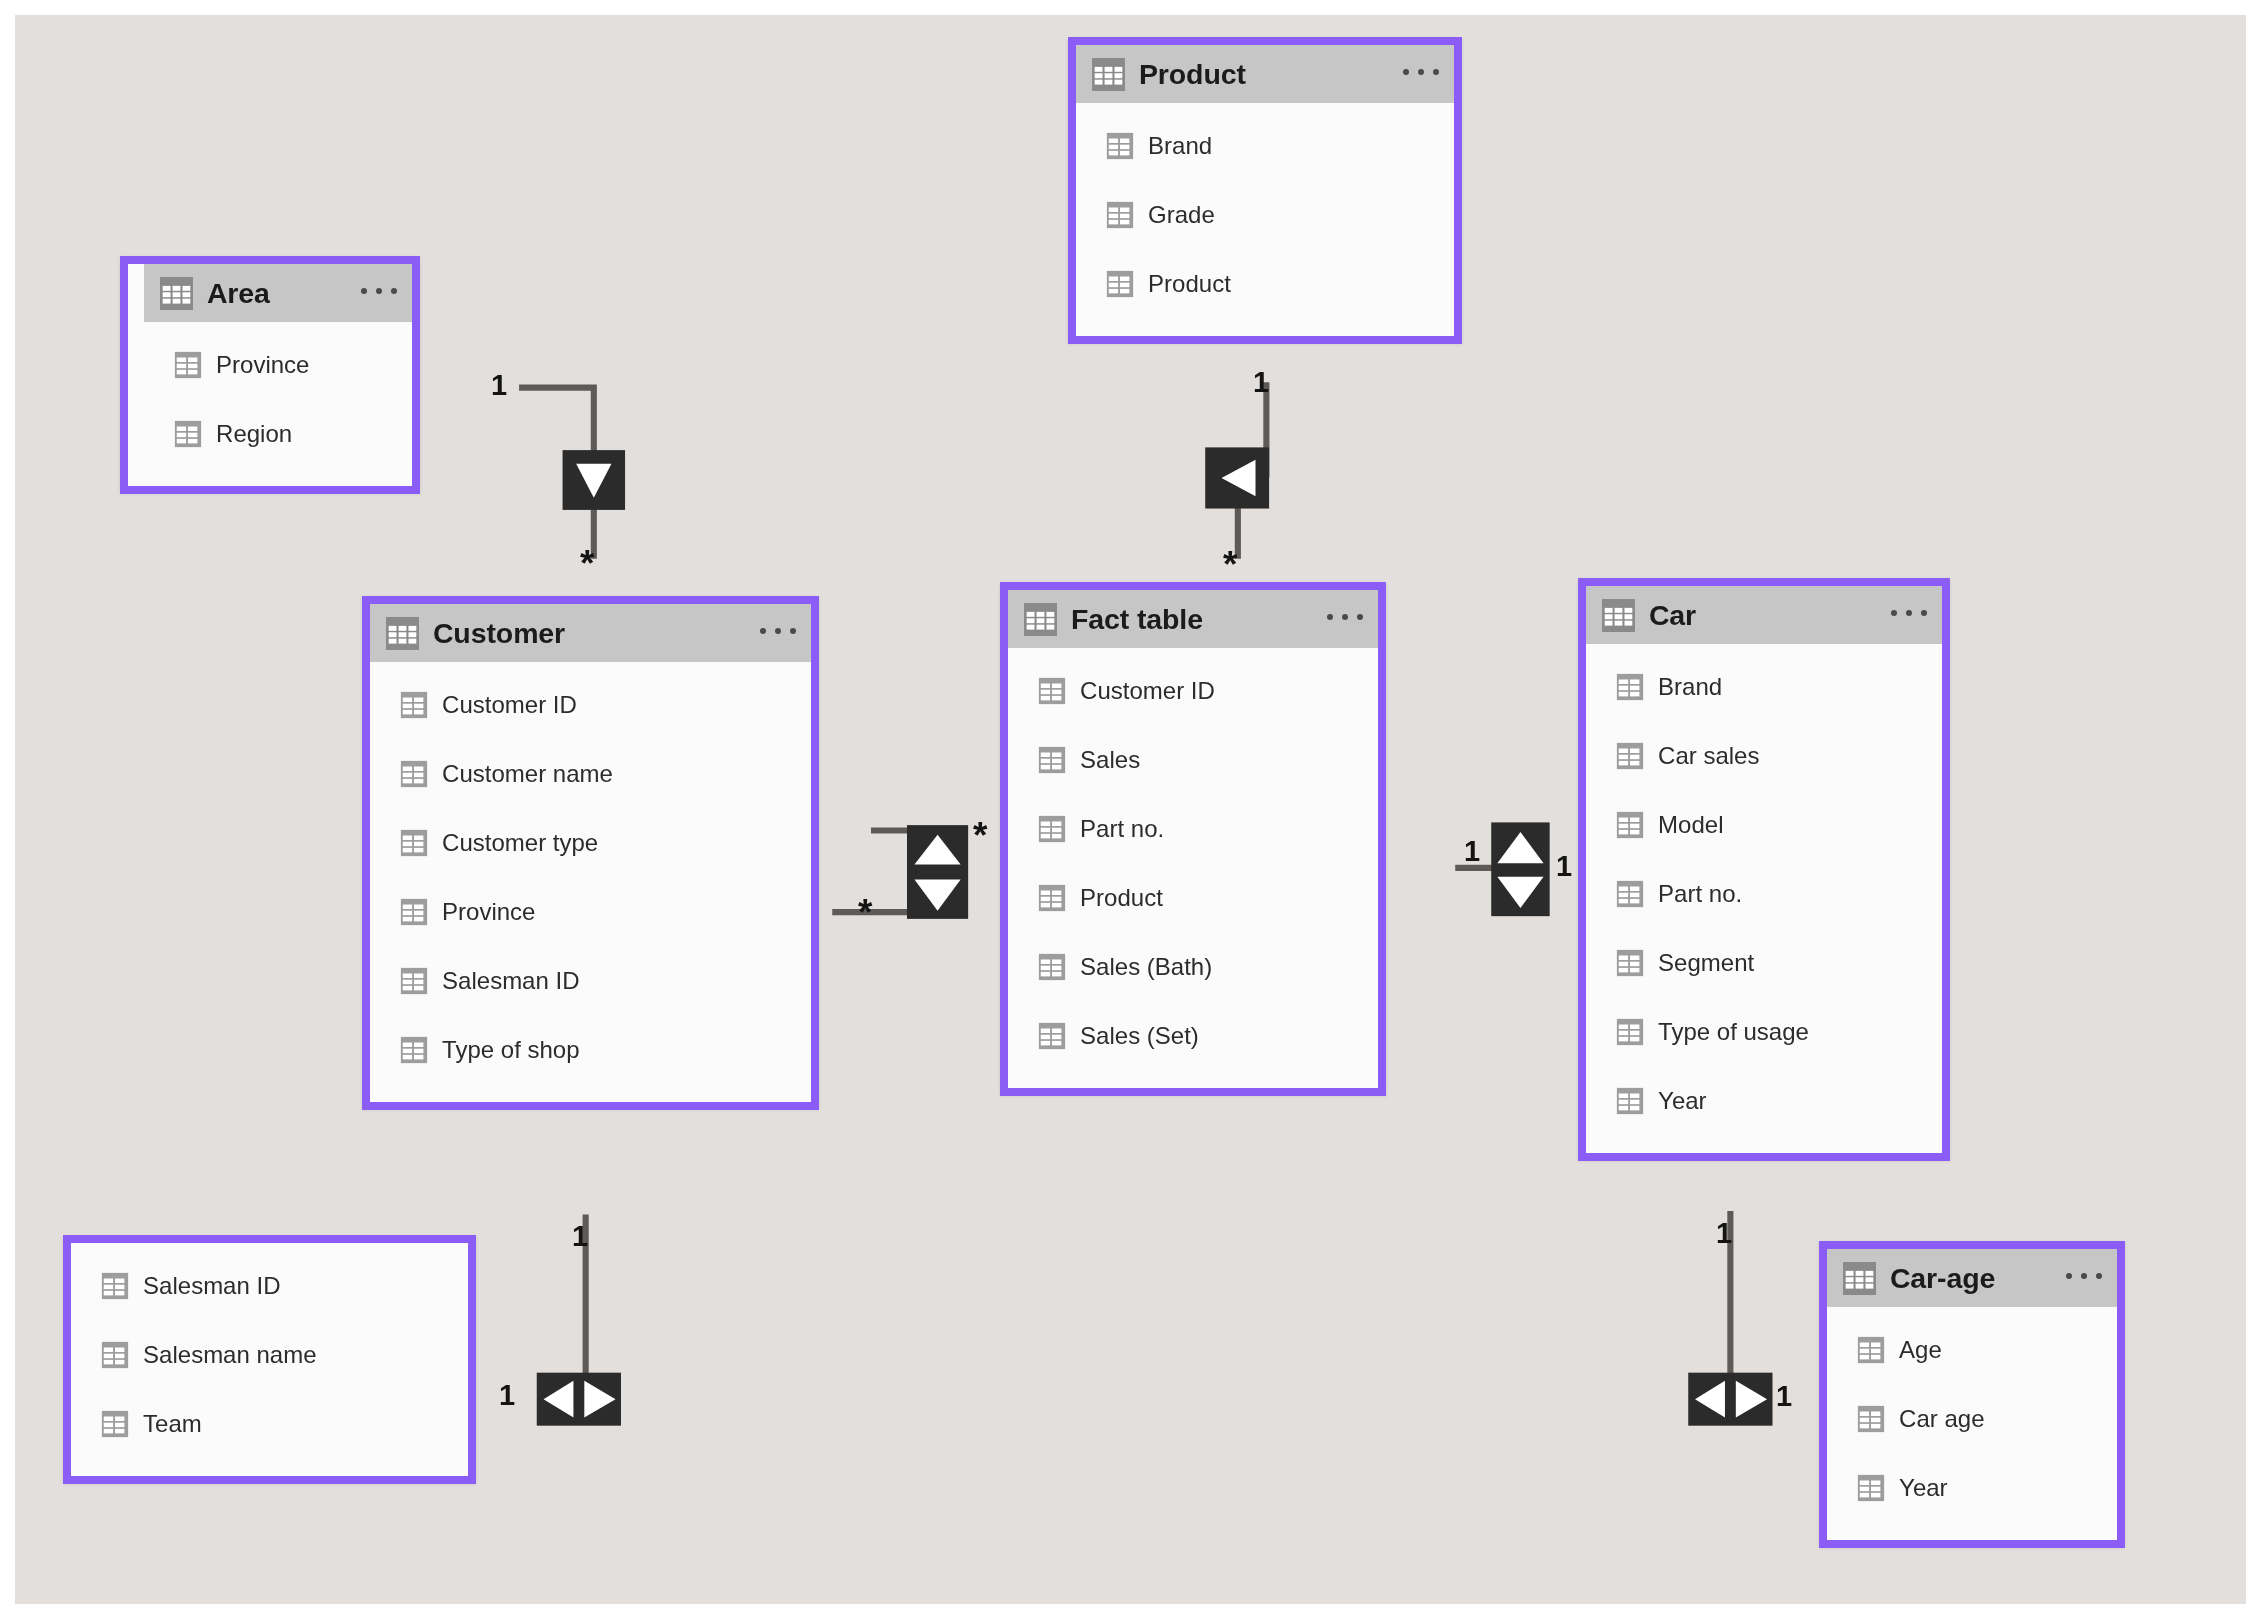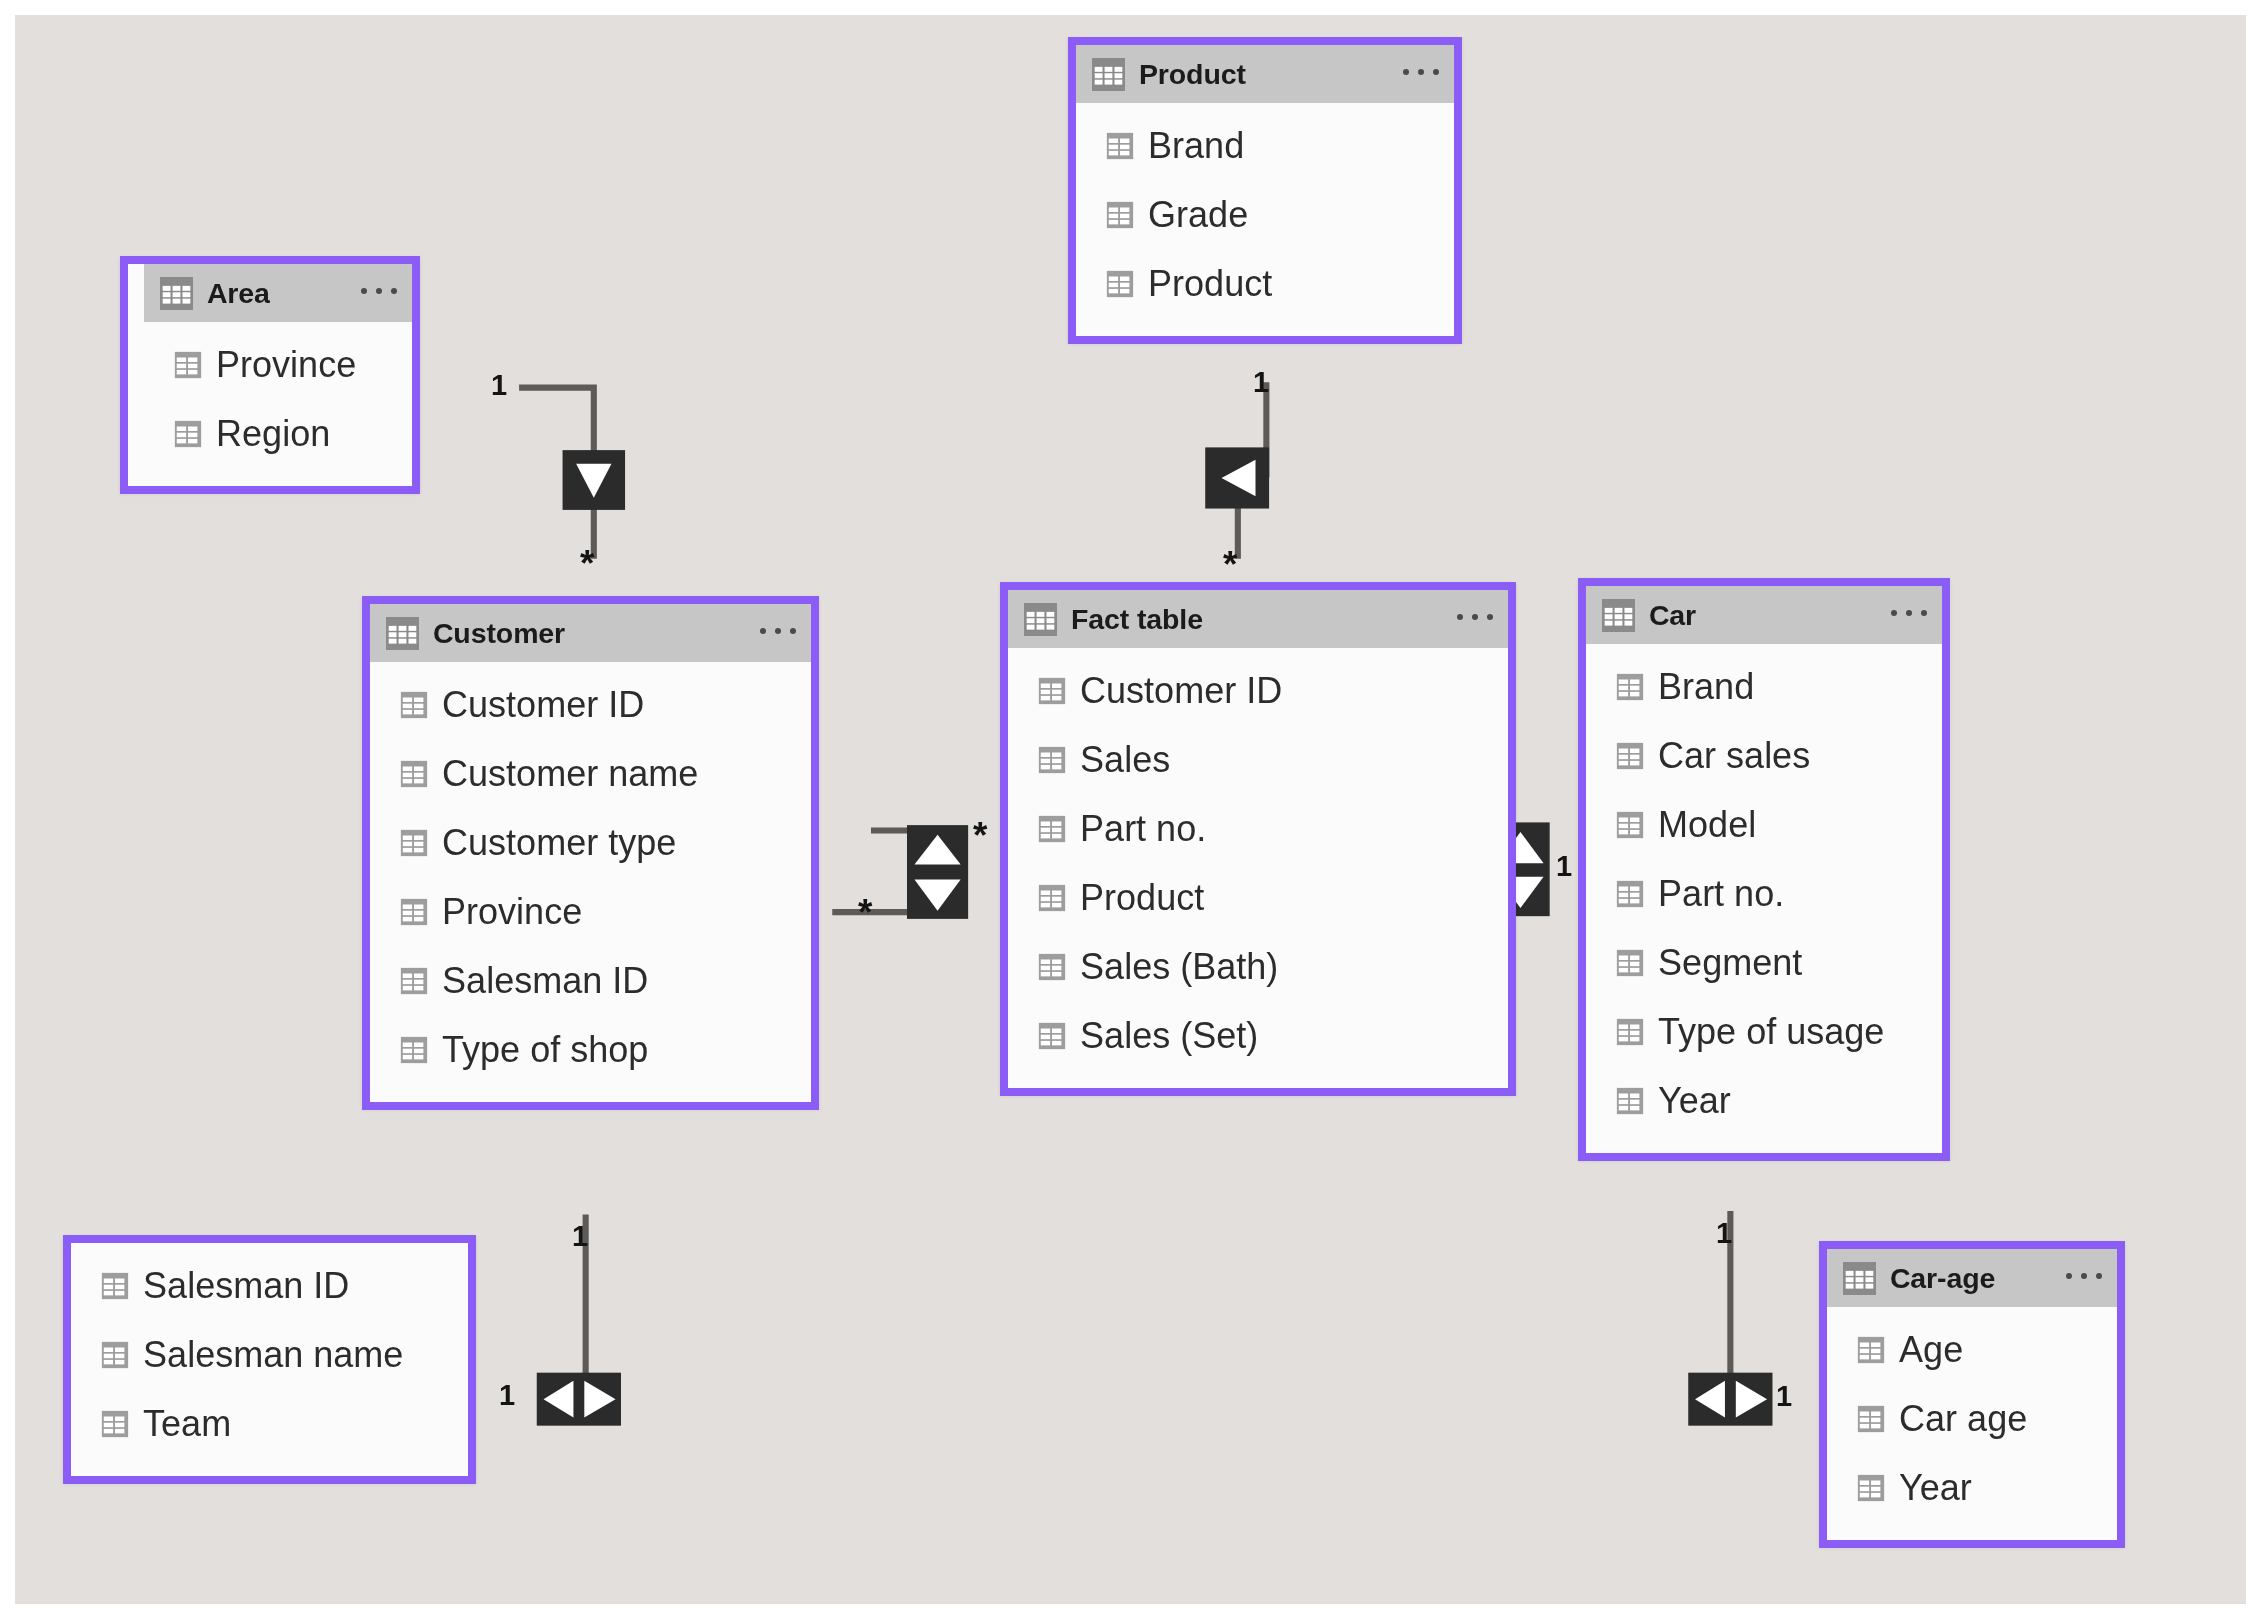--- a/index.html
+++ b/index.html
@@ -65,21 +65,21 @@
     padding: 8.8px 0 17.7px 0;
   }
   .field-row {
     display: flex;
     align-items: center;
     height: 69px;
     padding: 0 16.3px 0 28.5px;
     box-sizing: border-box;
   }
   .field-label {
-    font-size: 36px;
+    font-size: 24px;
     color: #2c2c2c;
     margin-left: 13.6px;
     white-space: nowrap;
   }
 
   
   .tbl-icon {
     flex: 0 0 auto;
     display: block;
   }
@@ -407,21 +407,21 @@
               <rect x="8" y="7.3" width="5" height="2.4"></rect>
             <rect x="2" y="10.6" width="5" height="2.4"></rect>
               <rect x="8" y="10.6" width="5" height="2.4"></rect>
           </g>
         </svg>
         <span class="field-label">Type of shop</span>
       </div>
     </div>
   </div>
 
-  <div class="table-card" id="card-fact" style="left:985px; top:567px; width:516px;">
+  <div class="table-card" id="card-fact" style="left:985px; top:567px; width:386px;">
     <div class="table-header">
       <svg class="tbl-icon" width="33" height="33" viewBox="0 0 16 16">
         <rect x="0" y="0" width="16" height="16" fill="#8a8a8a"></rect>
         <g fill="#ffffff">
           <rect x="1.3" y="4.3" width="3.8" height="2.4"></rect>
             <rect x="6.1" y="4.3" width="3.8" height="2.4"></rect>
             <rect x="10.9" y="4.3" width="3.8" height="2.4"></rect>
           <rect x="1.3" y="7.4" width="3.8" height="2.4"></rect>
             <rect x="6.1" y="7.4" width="3.8" height="2.4"></rect>
             <rect x="10.9" y="7.4" width="3.8" height="2.4"></rect>

